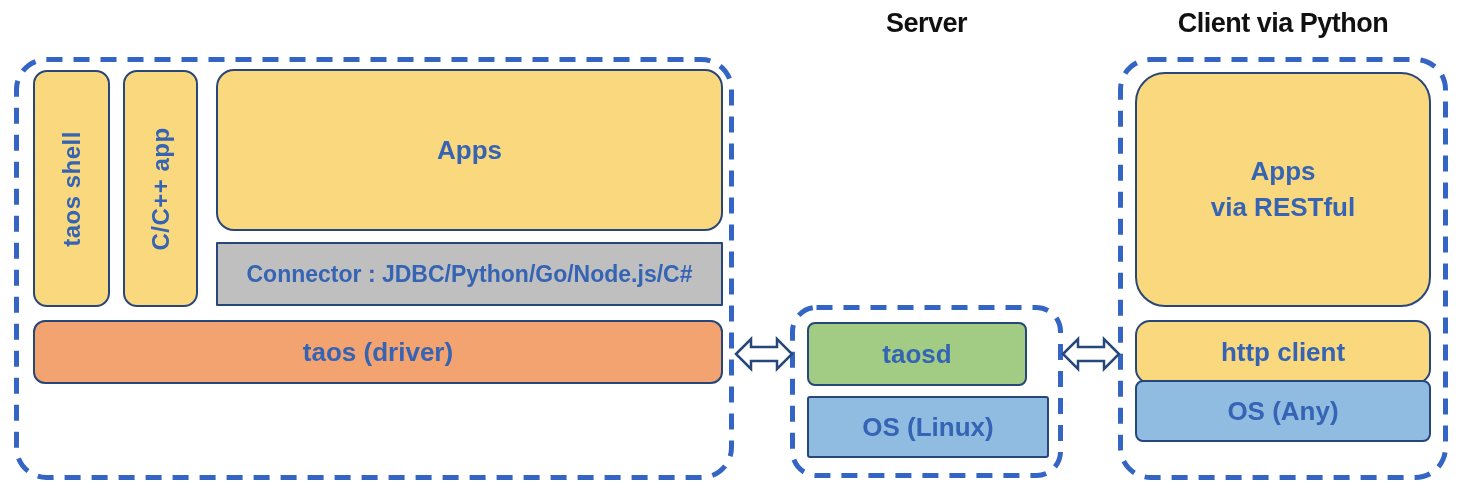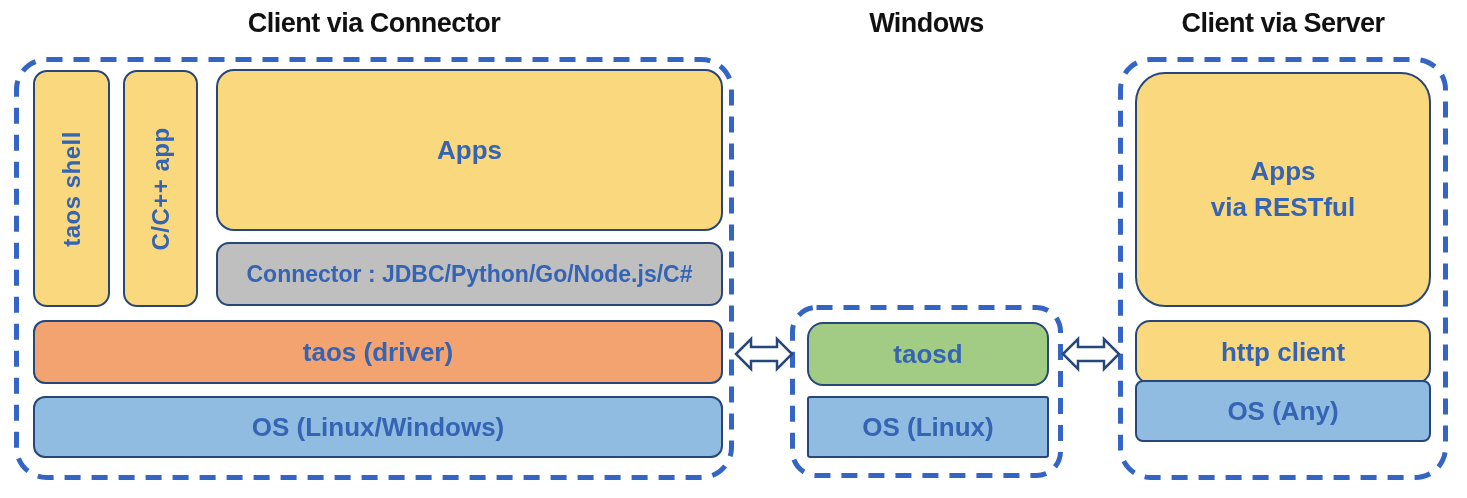--- a/index.html
+++ b/index.html
@@ -44,25 +44,25 @@
   .vert{
     transform:rotate(-90deg);
     white-space:nowrap;
     font-size:24px;
     letter-spacing:0.5px;
   }
   
   .b-taos-shell{left:33px;top:70px;width:77px;height:237px;border-radius:14px;}
   .b-cpp-app{left:123px;top:70px;width:75px;height:237px;border-radius:14px;}
   .b-apps{left:216px;top:69px;width:507px;height:162px;border-radius:18px;}
-  .b-connector{left:216px;top:242px;width:507px;height:64px;border-radius:13px;}
+  .b-connector{left:216px;top:242px;width:507px;height:64px;border-radius:1px;}
   .b-taosc{left:33px;top:320px;width:690px;height:64px;border-radius:12px;}
   .b-os-left{left:33px;top:396px;width:690px;height:62px;border-radius:12px;}
   
-  .b-taosd{left:807px;top:322px;width:242px;height:64px;border-radius:16px;}
+  .b-taosd{left:807px;top:322px;width:220px;height:64px;border-radius:8px;}
   .b-os-server{left:807px;top:396px;width:242px;height:62px;border-radius:3px;}
   
   .b-apps-restful{left:1135px;top:72px;width:296px;height:235px;border-radius:30px;}
   .b-http-client{left:1135px;top:320px;width:296px;height:64px;border-radius:15px;}
   .b-os-any{left:1135px;top:380px;width:296px;height:62px;border-radius:8px;}
   
   .t-connector{left:14px;width:720px;}
   .t-server{left:790px;width:273px;}
   .t-restful{left:1118px;width:330px;}
 </style>
@@ -72,41 +72,37 @@
 <div class="canvas">
 
   <svg class="svg-layer" viewBox="0 0 1467 498">
     <rect x="16.5" y="59.5" width="715" height="418" rx="30" ry="30" fill="none" stroke="#3565C4" stroke-width="5" stroke-dasharray="16 11"></rect>
     <rect x="792.5" y="307.5" width="268" height="168" rx="24" ry="24" fill="none" stroke="#3565C4" stroke-width="5" stroke-dasharray="16 11"></rect>
     <rect x="1120.5" y="59.5" width="325" height="418" rx="30" ry="30" fill="none" stroke="#3565C4" stroke-width="5" stroke-dasharray="16 11"></rect>
     <path d="M 736,354 L 751,339 L 751,347 L 777,347 L 777,339 L 792,354 L 777,369 L 777,361 L 751,361 L 751,369 Z" fill="#ffffff" stroke="#27477B" stroke-width="2.5" stroke-linejoin="miter"></path>
     <path d="M 1063,354 L 1078,339 L 1078,347 L 1104,347 L 1104,339 L 1119,354 L 1104,369 L 1104,361 L 1078,361 L 1078,369 Z" fill="#ffffff" stroke="#27477B" stroke-width="2.5" stroke-linejoin="miter"></path>
   </svg>
 
-  <div class="title t-connector">Client via Connector</div>
-  <div class="title t-server">Windows</div>
-  <div class="title t-restful">Client via Server</div>
+  <div class="title t-server">Server</div>
+  <div class="title t-restful">Client via Python</div>
 
   <div class="box yellow b-taos-shell">
     <span class="vert">taos shell</span>
   </div>
   <div class="box yellow b-cpp-app">
     <span class="vert">C/C++ app</span>
   </div>
   <div class="box yellow b-apps">
     <span class="lbl">Apps</span>
   </div>
   <div class="box gray b-connector">
     <span class="lbl-sm">Connector : JDBC/Python/Go/Node.js/C#</span>
   </div>
   <div class="box orange b-taosc">
     <span class="lbl">taos (driver)</span>
-  </div>
-  <div class="box blue b-os-left">
-    <span class="lbl">OS (Linux/Windows)</span>
   </div>
 
   <div class="box green b-taosd">
     <span class="lbl">taosd</span>
   </div>
   <div class="box blue b-os-server">
     <span class="lbl">OS (Linux)</span>
   </div>
 
   <div class="box yellow b-apps-restful">

